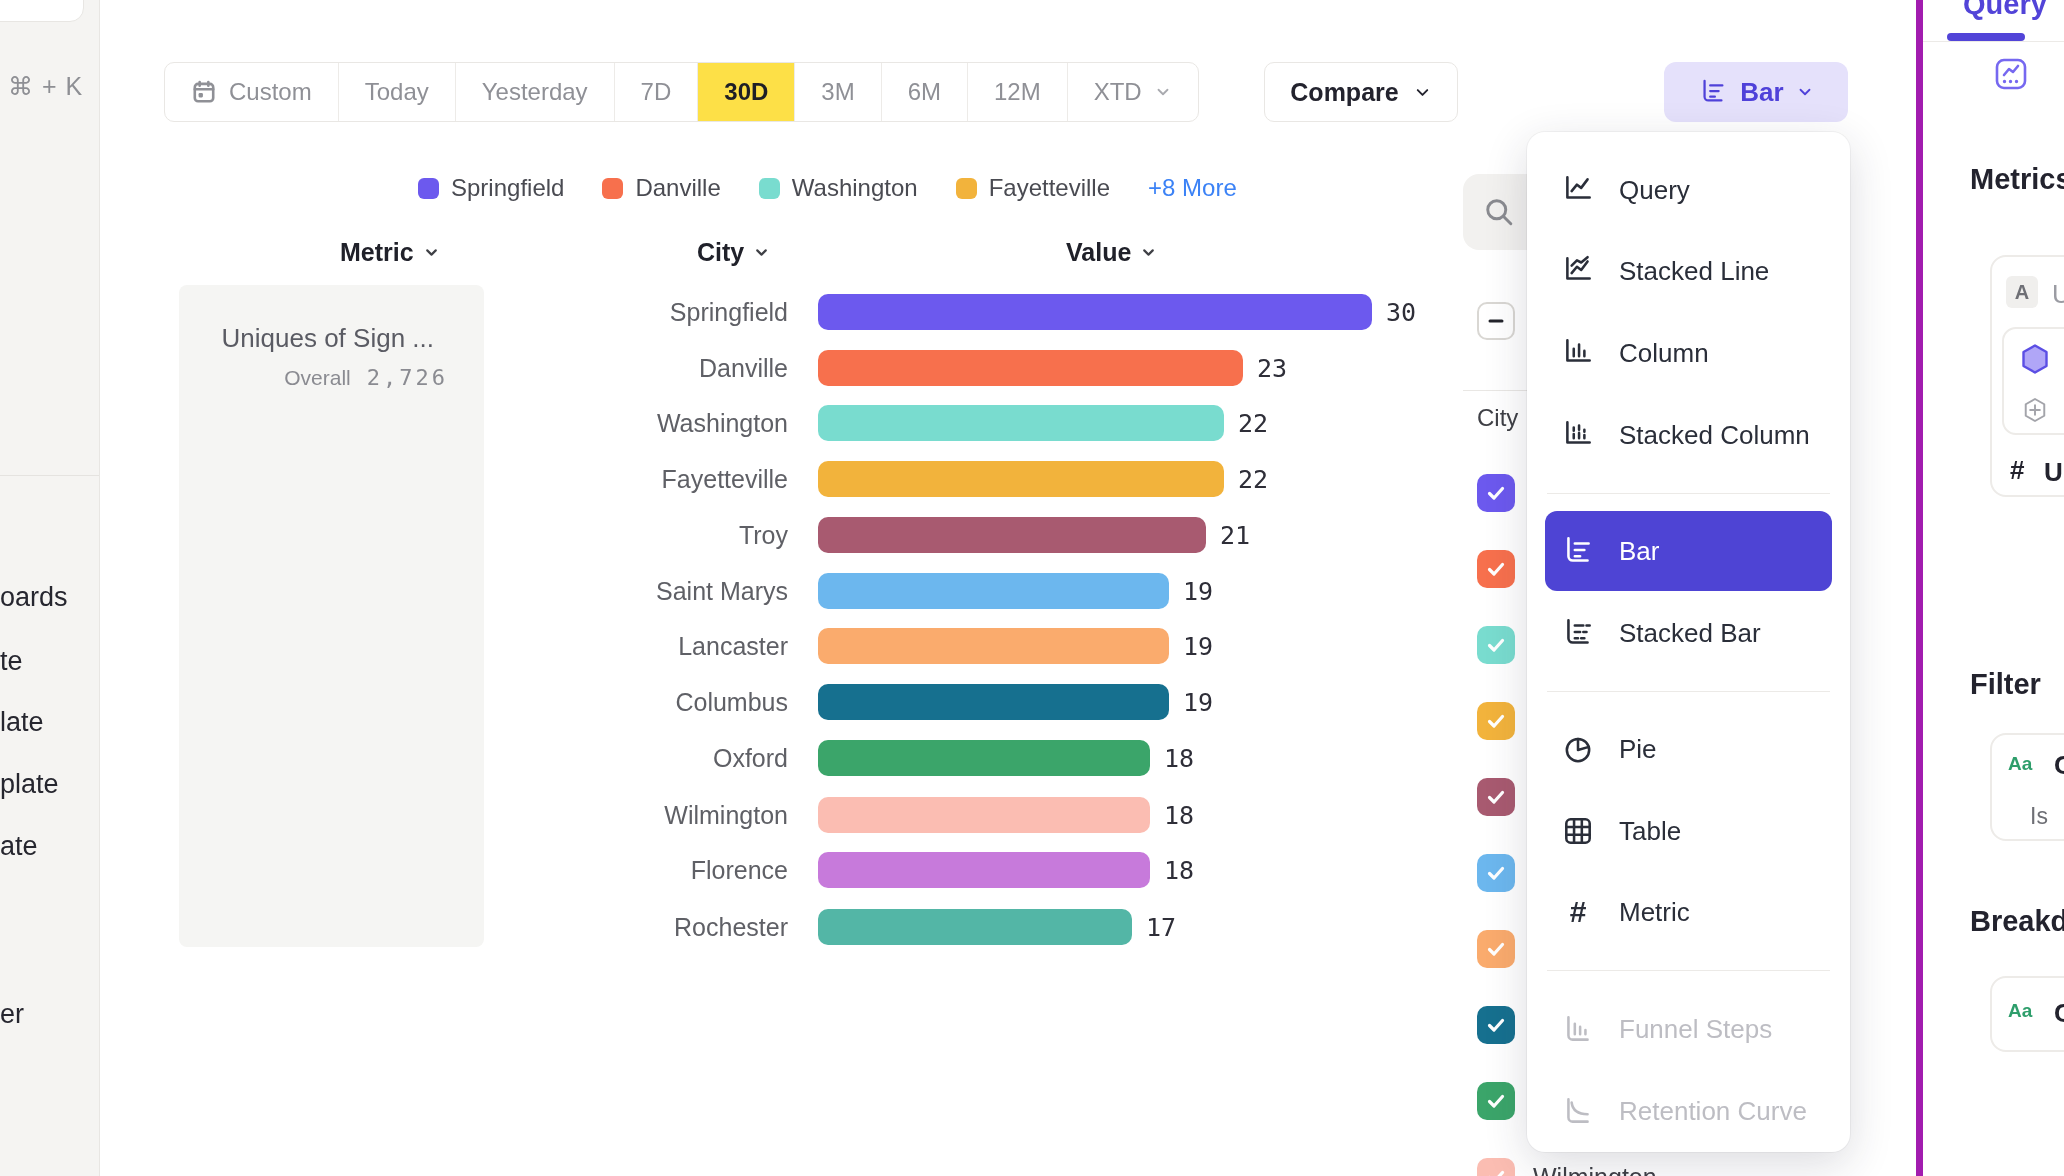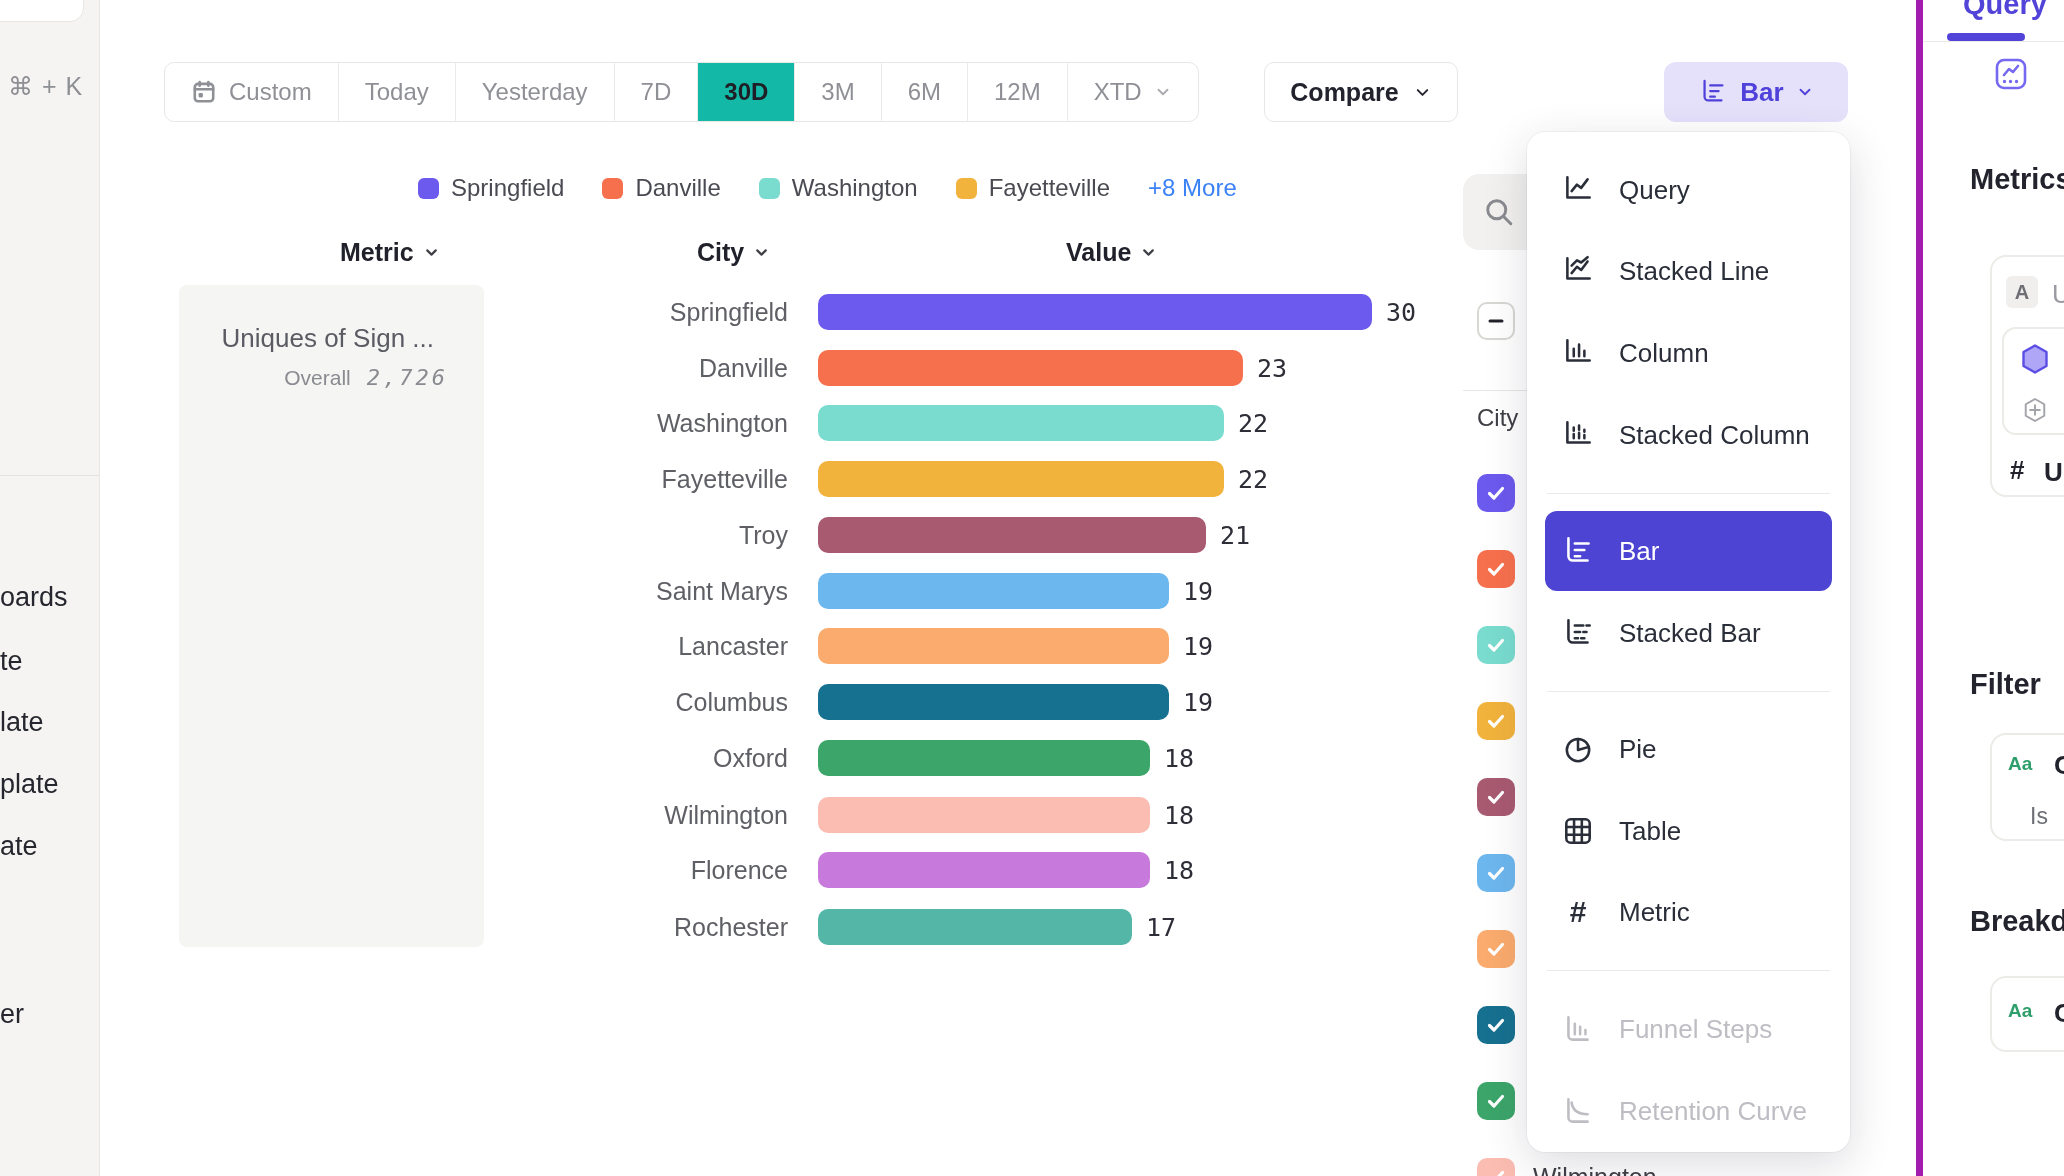--- a/index.html
+++ b/index.html
@@ -17,21 +17,21 @@
   .sb-shortcut { position:absolute; left:8px; top:72px; font-size:25px; color:#8E8F94; letter-spacing:1px; white-space:nowrap; }
   .sb-divider { position:absolute; left:0; top:475px; width:100px; height:1px; background:#E5E3E0; }
   .sb-item { position:absolute; left:0; font-size:27px; font-weight:500; color:#26262F; white-space:nowrap; }
 
   
   .seg-control { position:absolute; left:164px; top:62px; height:60px; display:flex; align-items:stretch;
                  border:1px solid #E9E7E4; border-radius:10px; background:#fff; overflow:hidden; }
   .seg { display:flex; align-items:center; gap:12px; padding:0 26px; font-size:24px; color:#8F9096;
          border-right:1px solid #EDEBE8; cursor:pointer; white-space:nowrap; }
   .seg:last-child { border-right:none; }
-  .seg.active { background:#14b8a6; color:#1E1F26; font-weight:700;text-align:right; }
+  .seg.active { background:#fde047; color:#1E1F26; font-weight:700;text-align:right; }
   .compare-btn { position:absolute; left:1264px; top:62px; width:194px; height:60px; border:1px solid #E9E7E4;
                  border-radius:10px; display:flex; align-items:center; justify-content:center; gap:14px;
                  font-size:25px; font-weight:600; color:#23232E; background:#fff; cursor:pointer; }
   .bar-btn { position:absolute; left:1664px; top:62px; width:184px; height:60px; background:#E5E1FB;
              border-radius:12px; display:flex; align-items:center; justify-content:center; gap:12px;
              color:#4F41D9; font-size:26px; font-weight:700; cursor:pointer; }
 
   
   .legend { position:absolute; left:418px; top:174px; display:flex; align-items:center; gap:38px; }
   .legend-item { display:flex; align-items:center; gap:12px; font-size:24px; color:#4A4B52; }
@@ -40,21 +40,21 @@
 
   
   .col-head { position:absolute; top:238px; display:flex; align-items:center; gap:9px;
               font-size:25px; font-weight:700; color:#20212A; }
 
   
   .metric-card { position:absolute; left:179px; top:285px; width:305px; height:662px; background:#F5F5F3; border-radius:8px; }
   .mc-title { position:absolute; right:50px; top:38px; font-size:26px; color:#5A5B63; white-space:nowrap; }
   .mc-overall { position:absolute; right:36px; top:80px; display:flex; gap:16px; align-items:baseline; }
   .mc-overall-label { font-size:21px; color:#8A8B91; }
-  .mc-overall-value { font-family:"DejaVu Sans Mono", monospace; font-size:22px; color:#8A8B91; letter-spacing:3px;font-style:italic; }
+  .mc-overall-value { font-family:"DejaVu Sans Mono", monospace; font-size:22px; color:#8A8B91; letter-spacing:3px; }
 
   
   .bar-row { position:absolute; left:0; height:36px; display:flex; align-items:center; }
   .bar-cat { width:788px; text-align:right; font-size:25px; color:#5F6066; }
   .bar-fill { height:36px; border-radius:10px; margin-left:30px; }
   .bar-val { margin-left:14px; font-family:"DejaVu Sans Mono", monospace; font-size:25px; color:#2E2E38; }
 
   
   .series-panel { position:absolute; left:1463px; top:0; width:400px; height:1176px; z-index:5; }
   .sp-search { position:absolute; left:0; top:174px; width:290px; height:76px; background:#F2F1EF; border-radius:16px; }

